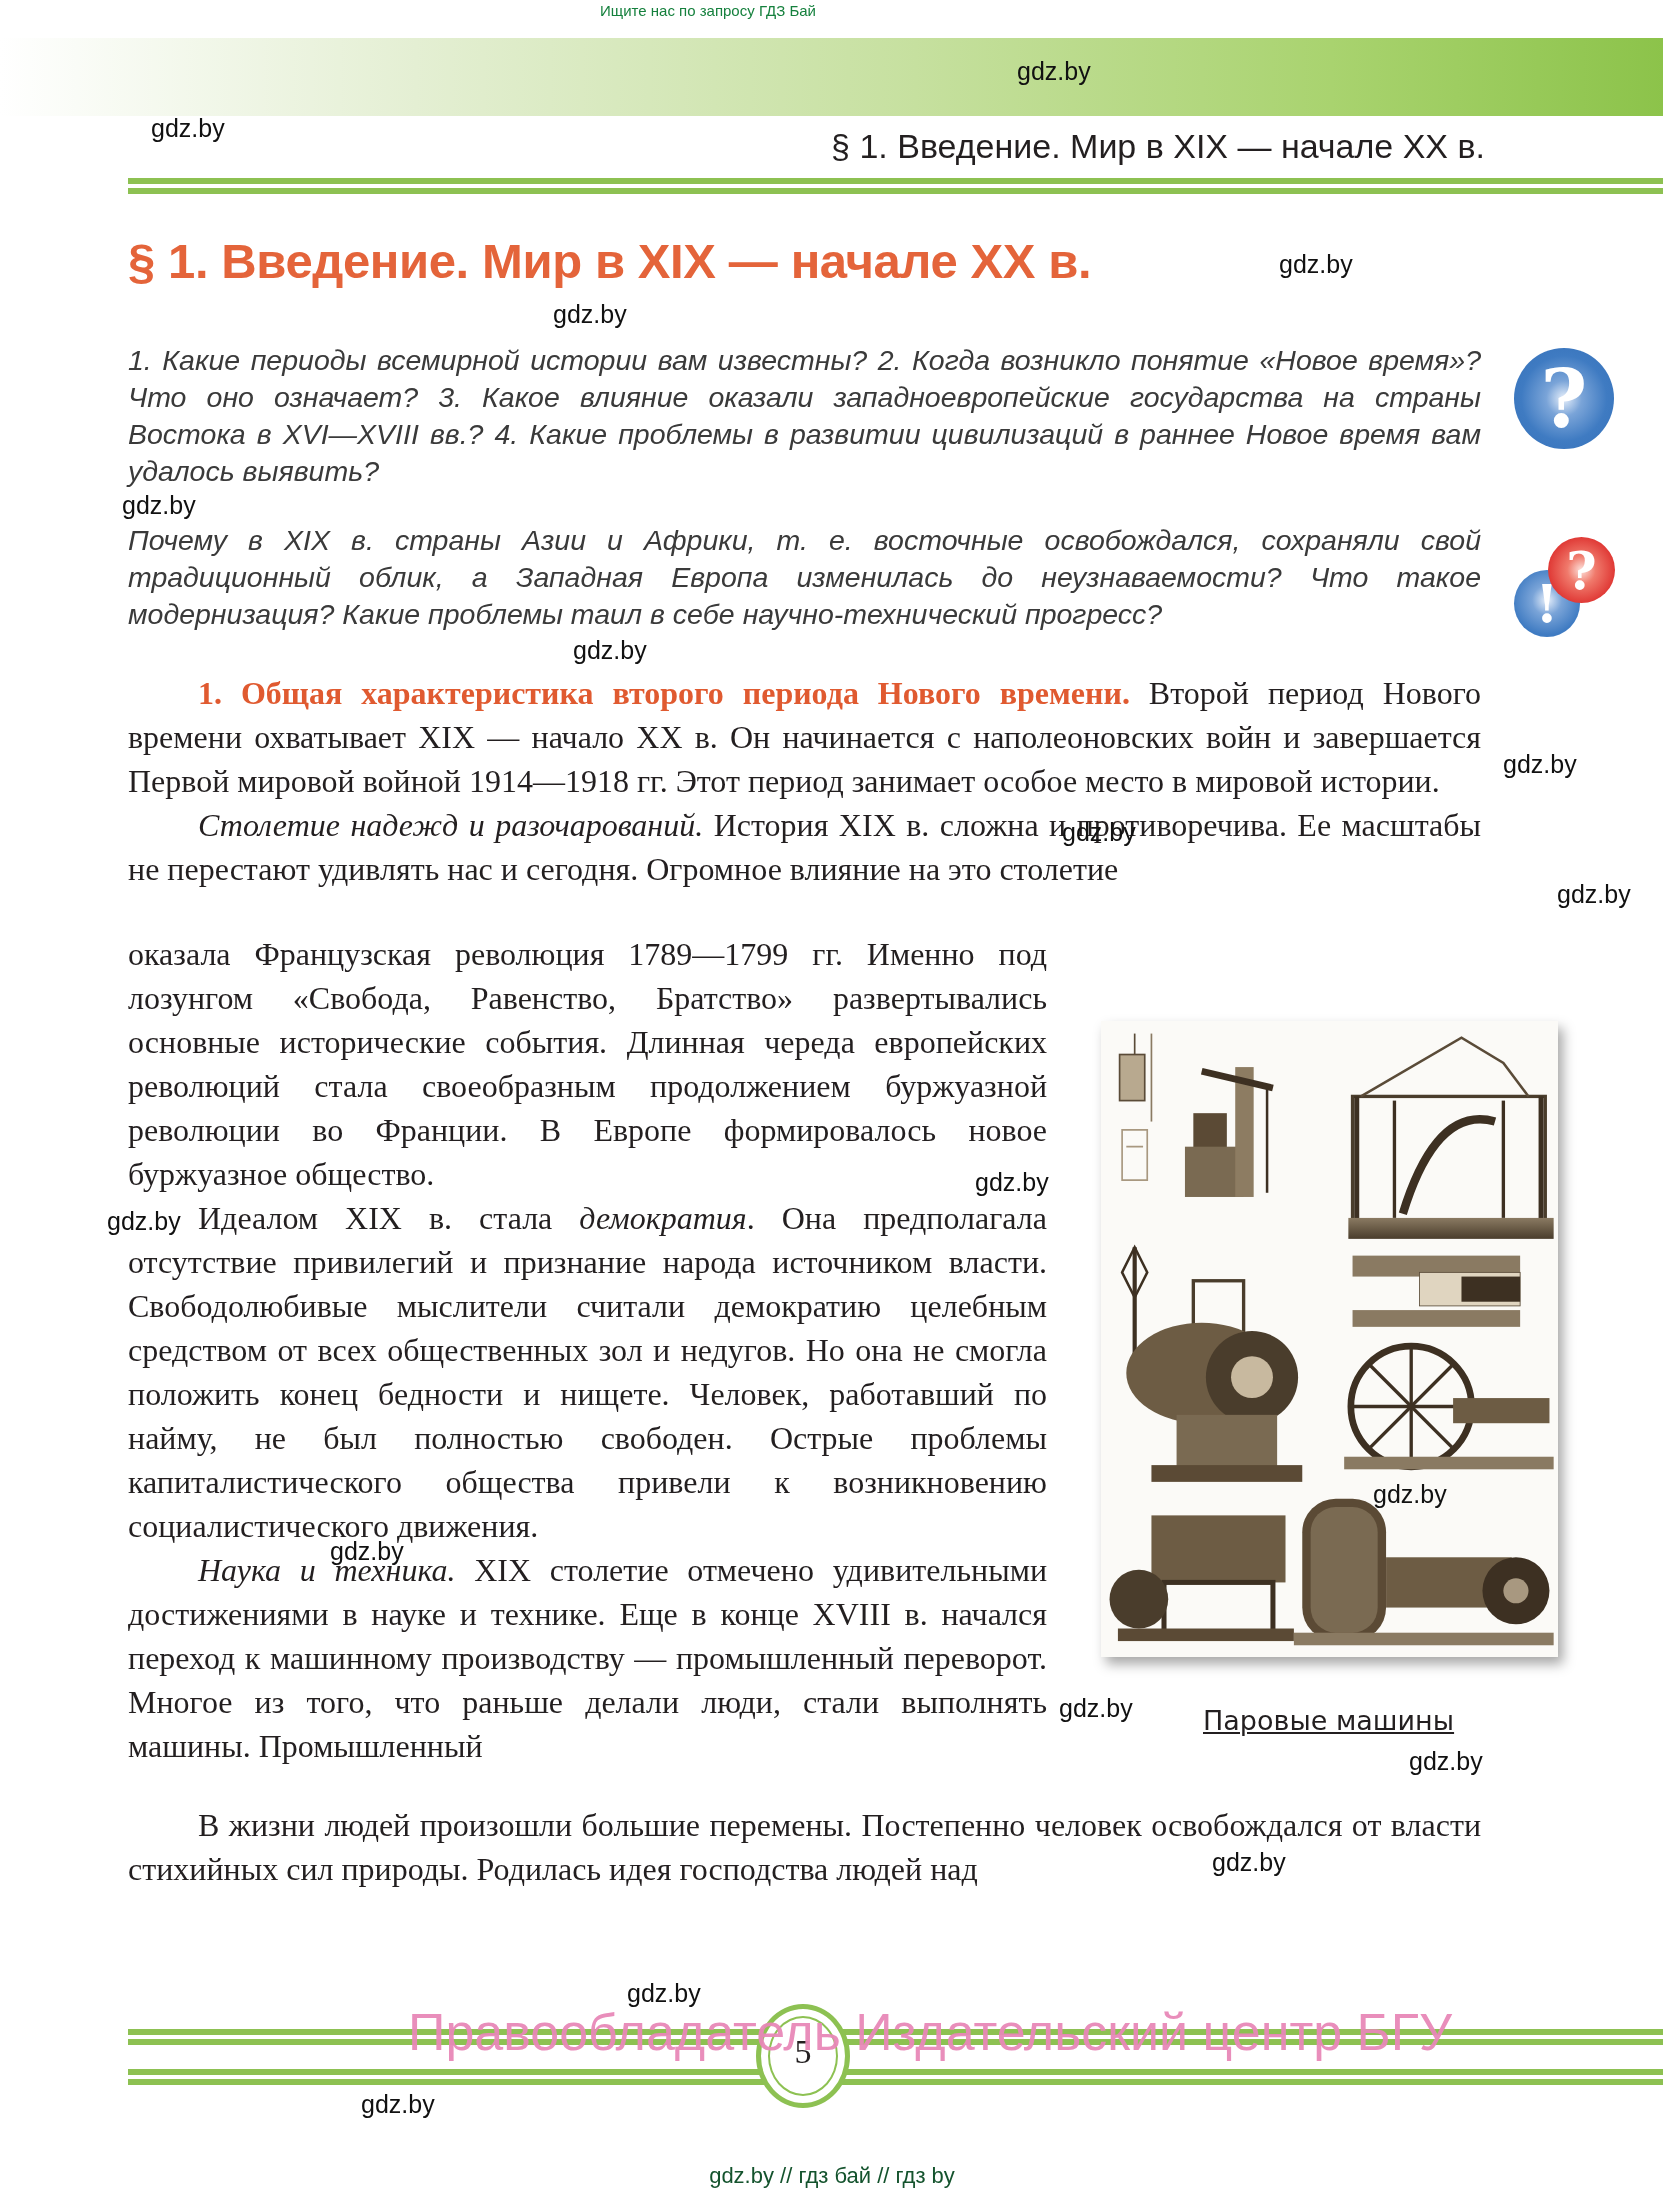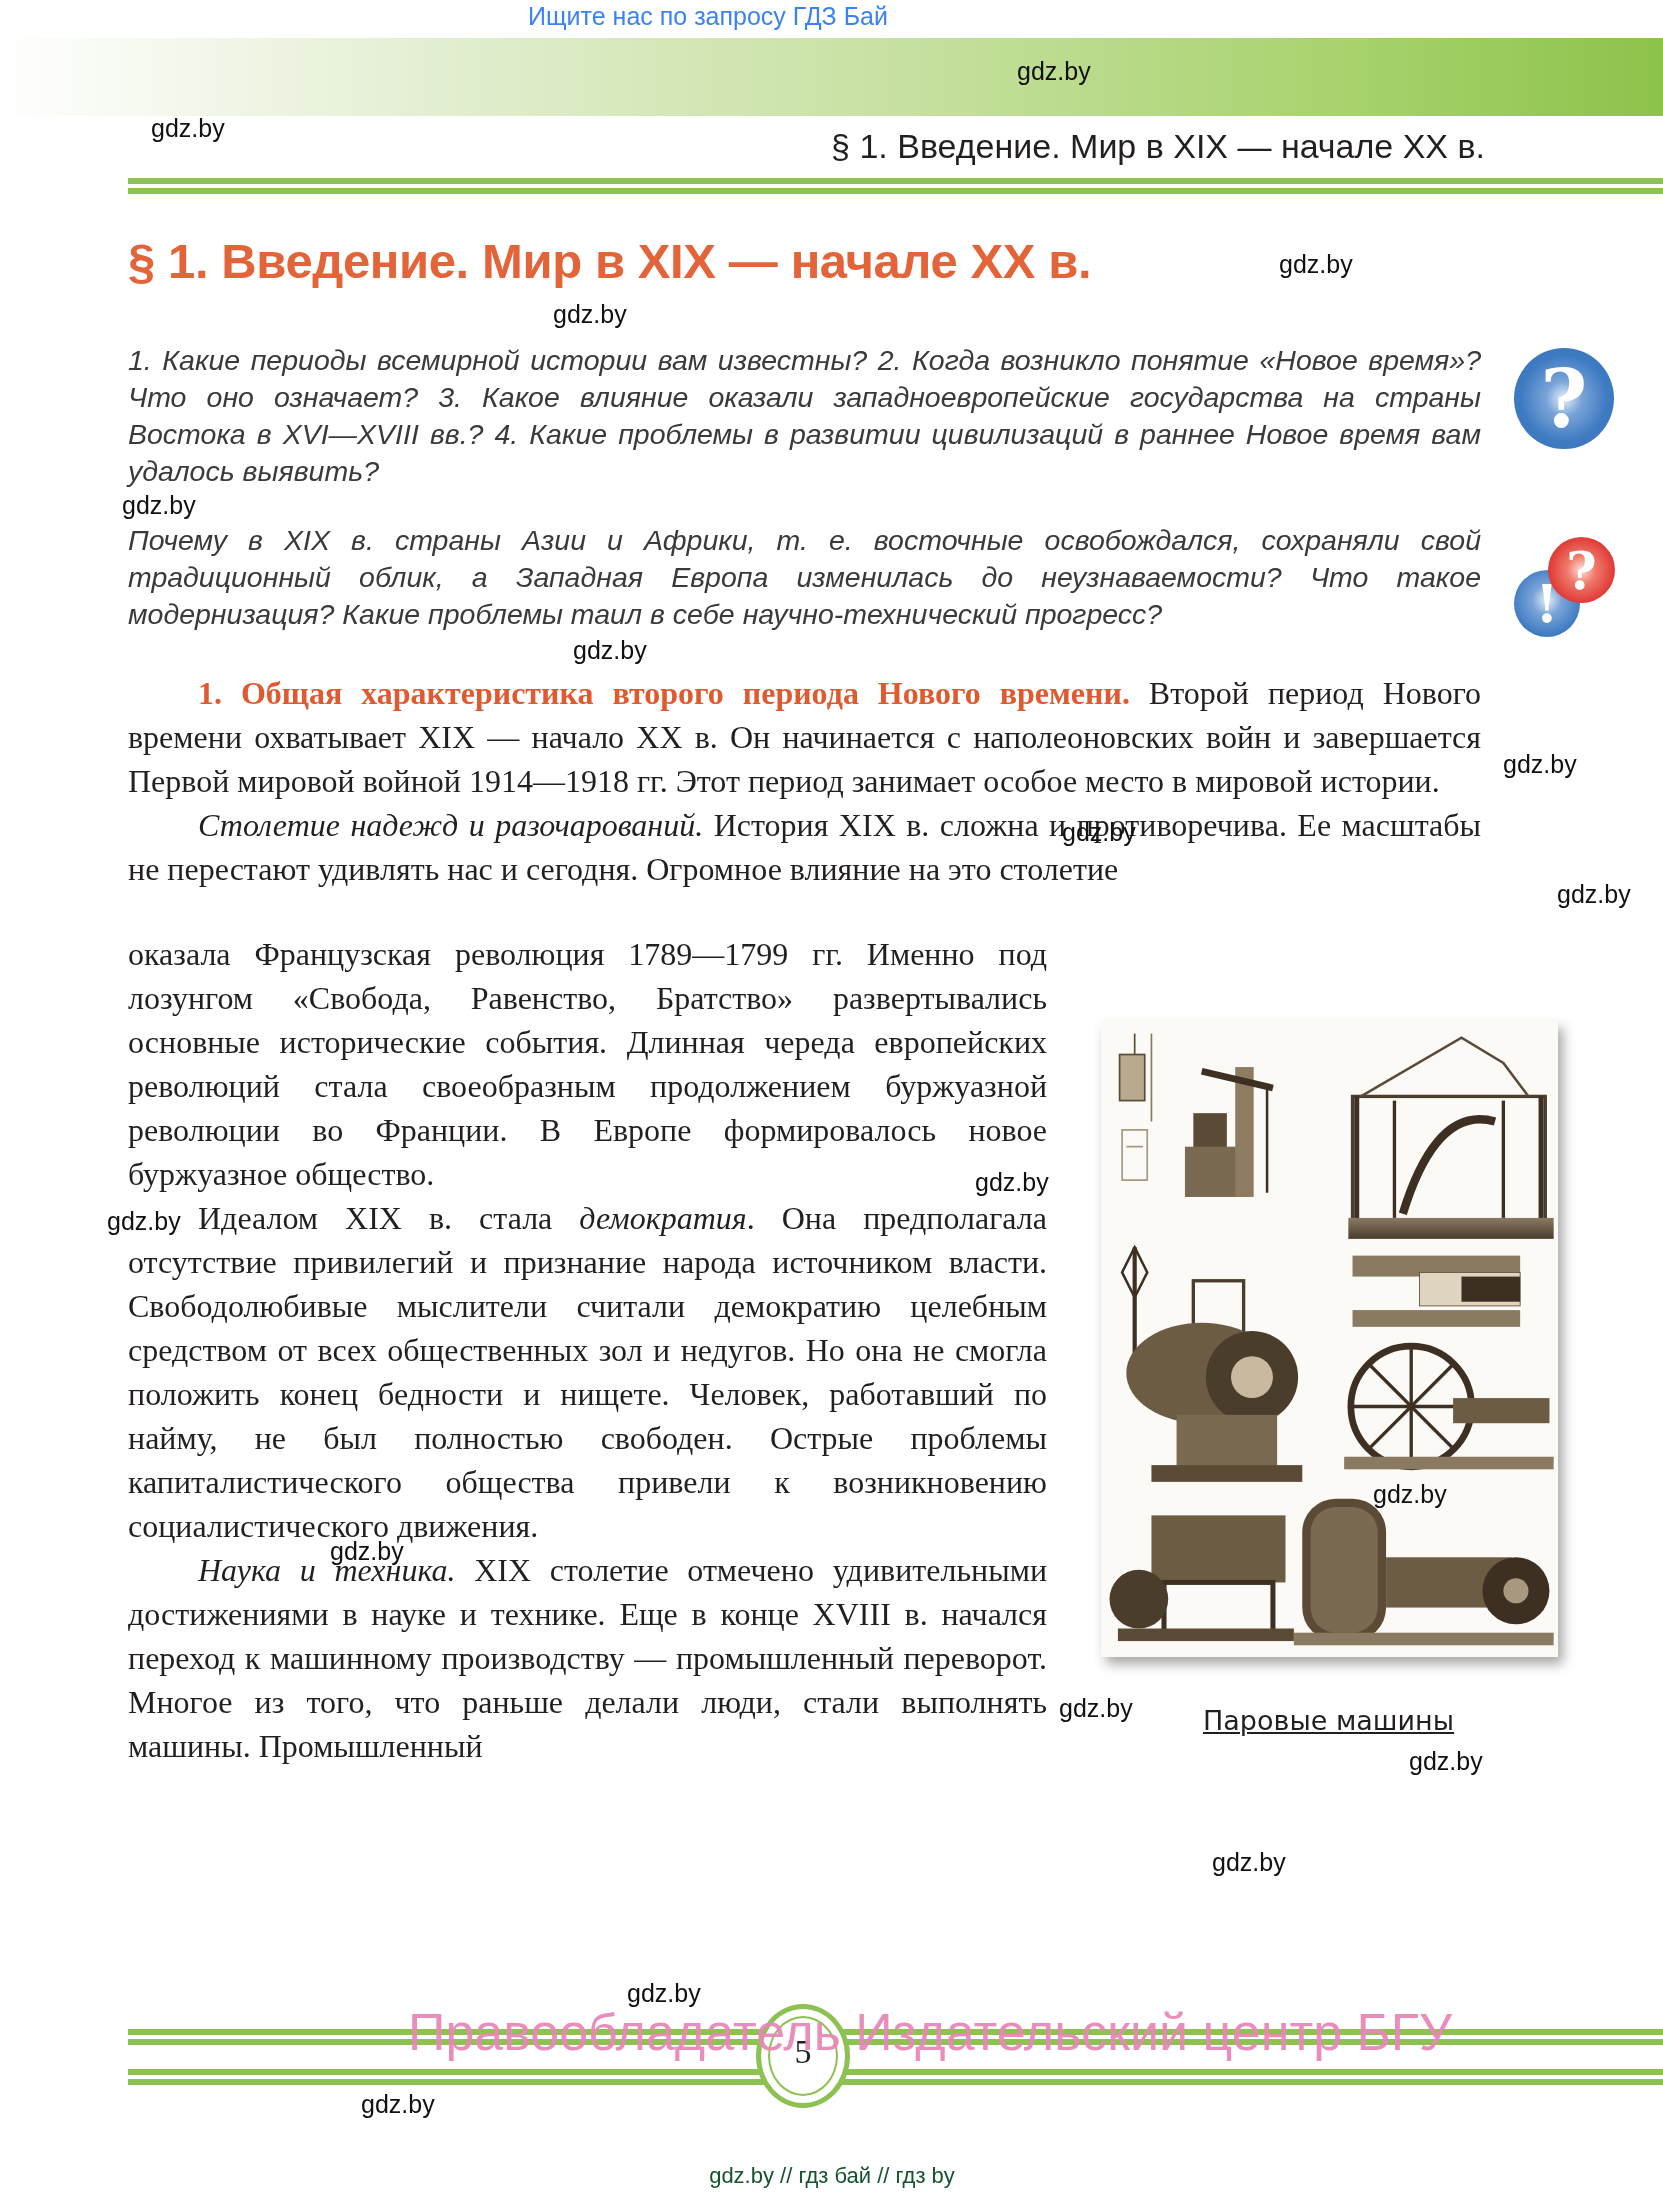--- a/index.html
+++ b/index.html
@@ -1,19 +1,19 @@
 <!DOCTYPE html>
 <html style="font-size:13.4px"><head>
 <meta charset="utf-8">
 <style>
   * { margin: 0; padding: 0; box-sizing: border-box; }
   html, body { width: 1664px; height: 2205px; background: #ffffff; overflow: hidden; }
   body { position: relative; font-family: "Liberation Serif", serif; color: #231f20; }
   .wm { position: absolute; font-family: "Liberation Sans", sans-serif; font-size: 25px; color: #111; white-space: nowrap; }
-  .top-banner-text { position: absolute; top: 1.7px; left: 0; width: 1416px; text-align: center; font-family: "Liberation Sans", sans-serif; font-size: 25px; color: #3b82f6; }
+  .top-banner-text { position: absolute; top: 1.7px; left: 0; width: 1416px; text-align: center; font-family: "Liberation Sans", sans-serif; font-size: 15px; color: #15803d; }
   .green-band { position: absolute; left: 0; top: 38px; width: 1664px; height: 78px;
     background: linear-gradient(to right, #ffffff 0%, #e4efd3 25%, #c6e09f 55%, #a9d36f 80%, #8cc34a 100%); }
   .running-head { position: absolute; right: 179px; top: 127px; font-family: "Liberation Sans", sans-serif; font-size: 34px; color: #231f20; white-space: nowrap; }
   .rule { position: absolute; left: 128px; right: 0; height: 5.9px; background: #8dc152; }
   .title { position: absolute; left: 128px; top: 233px; font-family: "Liberation Sans", sans-serif; font-weight: bold; font-size: 49px; color: #e4643a; white-space: nowrap; letter-spacing: -0.4px; }
   .q-block { position: absolute; left: 128px; width: 1353px; font-family: Liberation Sans, sans-serif; font-style: italic; font-size: 28.5px; line-height: 37px; color: #3a3a3a; text-align: justify; text-align-last: left; }
   .icon-circle { position: absolute; border-radius: 50%; display: flex; align-items: center; justify-content: center; color: #fff; font-family: "DejaVu Serif", serif; font-weight: bold; }
   .body-text { position: absolute; font-size: 32px; line-height: 44px; color: #231f20; text-align: justify; text-align-last: left; }
   .body-text p { text-indent: 70px; }
   .body-text p.noindent { text-indent: 0; }
@@ -53,20 +53,21 @@
   <p><span class="it">Столетие надежд и разочарований.</span><span> История XIX в. сложна и противоречива. Ее масштабы не перестают удивлять нас и сегодня. Огромное влияние на это столетие</span></p>
 </div>
 
 <div class="body-text" style="left:128px; top:932px; width:919px;">
   <p class="noindent">оказала Французская революция 1789—1799 гг. Именно под лозунгом «Свобода, Равенство, Братство» развертывались основные исторические события. Длинная череда европейских революций стала своеобразным продолжением буржуазной революции во Франции. В Европе формировалось новое буржуазное общество.</p>
   <p><span>Идеалом XIX в. стала </span><span class="it">демократия</span><span>. Она предполагала отсутствие привилегий и признание народа источником власти. Свободолюбивые мыслители считали демократию целебным средством от всех общественных зол и недугов. Но она не смогла положить конец бедности и нищете. Человек, работавший по найму, не был полностью свободен. Острые проблемы капиталистического общества привели к возникновению социалистического движения.</span></p>
   <p><span class="it">Наука и техника.</span><span> XIX столетие отмечено удивительными достижениями в науке и технике. Еще в конце XVIII в. начался переход к машинному производству — промышленный переворот. Многое из того, что раньше делали люди, стали выполнять машины. Промышленный</span></p>
 </div>
 
 <div class="body-text" style="left:128px; top:1803px; width:1353px;">
+  <p>В жизни людей произошли большие перемены. Постепенно человек освобождался от власти стихийных сил природы. Родилась идея господства людей над</p>
 </div>
 
 <div class="figure">
   <svg width="457" height="636" viewBox="0 0 545 759">
     <defs>
       <linearGradient id="sep" x1="0" y1="0" x2="0" y2="1">
         <stop offset="0" stop-color="#8a7a62"></stop>
           <stop offset="1" stop-color="#4a3d2c"></stop>
       </linearGradient>
     </defs>

